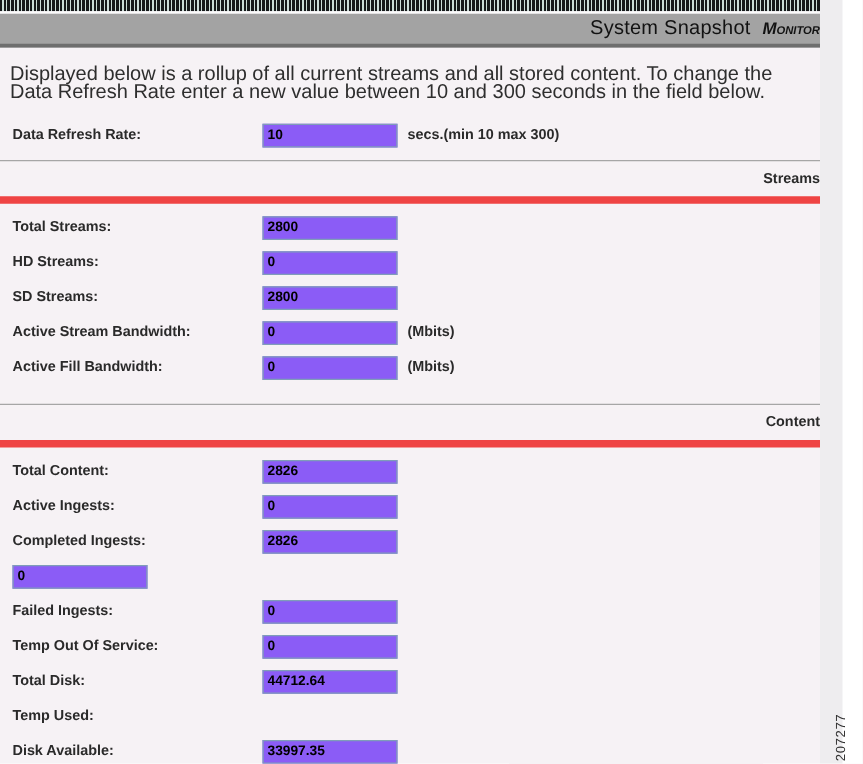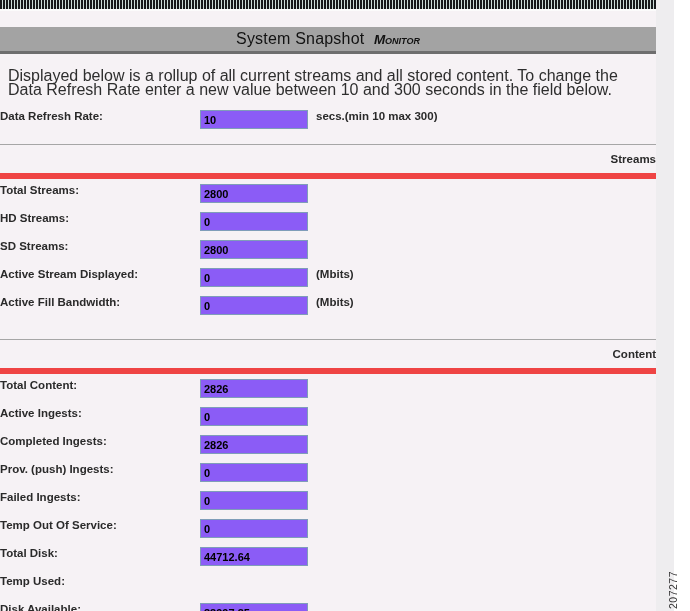--- a/index.html
+++ b/index.html
@@ -9,28 +9,27 @@
     font-family:"Liberation Sans",sans-serif;
   }
   .page{position:absolute;left:0;top:0;width:656px;height:611px;background:#f6f2f5}
   .stripes{
     height:9px;
     background:repeating-linear-gradient(90deg,#16181a 0,#16181a 2px,#ccdcd8 2px,#ccdcd8 3px);
     border-bottom:2px solid #fbfbfb;
   }
   .titlebar{
     height:24px;line-height:24px;background:#a3a3a3;
-    border-bottom:3px solid #6e6e6e;text-align:center;
+    border-bottom:3px solid #6e6e6e;text-align:right;
     white-space:nowrap;
-    margin-top:16px;
   }
   .title{font-size:16px;color:#121212;letter-spacing:.2px}
   .mode{font-size:13.5px;font-style:italic;font-variant:small-caps;font-weight:700;margin-left:5px;color:#121212}
   .desc{margin:15px 8px 0 8px;width:645px;font-size:16px;line-height:14px;color:#2e2e2e}
-  .row{display:flex;align-items:flex-start;height:28px;padding-left:0}
+  .row{display:flex;align-items:center;height:28px;padding-left:10px}
   .row.refresh{margin-top:13px}
   .lbl{flex:none;width:200px;font-size:11.5px;font-weight:700;color:#2a2a2a}
   .txt{
     flex:none;width:100px;height:15px;border:1px solid #7f9db9;background:#8b5cf6;
     font-family:"Liberation Sans",sans-serif;font-size:11px;font-weight:700;color:#000;
     padding:1px 3px;margin:0;
   }
   .suffix{margin-left:8px;font-size:11.5px;font-weight:700;color:#2a2a2a}
   .band{
     margin-top:6px;height:28px;line-height:28px;
@@ -76,21 +75,21 @@
     </div>
     <div class="row">
       <span class="lbl">HD Streams:</span>
       <input class="txt" type="text" value="0" style="">
     </div>
     <div class="row">
       <span class="lbl">SD Streams:</span>
       <input class="txt" type="text" value="2800" style="">
     </div>
     <div class="row">
-      <span class="lbl">Active Stream Displayed:</span>
+      <span class="lbl">Active Stream Bandwidth:</span>
       <input class="txt" type="text" value="0" style="">
       <span class="suffix">(Mbits)</span>
     </div>
     <div class="row">
       <span class="lbl">Active Fill Bandwidth:</span>
       <input class="txt" type="text" value="0" style="">
       <span class="suffix">(Mbits)</span>
     </div>
   </div>
 
@@ -105,21 +104,20 @@
     </div>
     <div class="row">
       <span class="lbl">Active Ingests:</span>
       <input class="txt" type="text" value="0" style="">
     </div>
     <div class="row">
       <span class="lbl">Completed Ingests:</span>
       <input class="txt" type="text" value="2826" style="">
     </div>
     <div class="row">
-      <span class="lbl">Prov. (push) Ingests:</span>
       <input class="txt" type="text" value="0" style="">
     </div>
     <div class="row">
       <span class="lbl">Failed Ingests:</span>
       <input class="txt" type="text" value="0" style="">
     </div>
     <div class="row">
       <span class="lbl">Temp Out Of Service:</span>
       <input class="txt" type="text" value="0" style="">
     </div>

